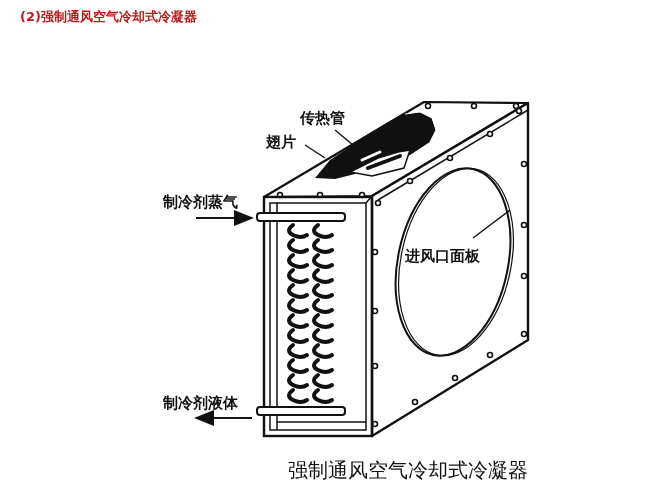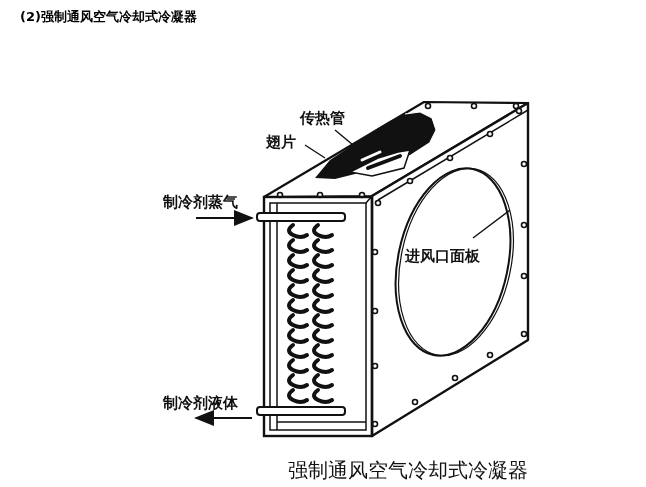--- a/index.html
+++ b/index.html
@@ -1,17 +1,17 @@
 <!DOCTYPE html>
 <html><head>
 <meta charset="utf-8">
 <style>
   html,body{margin:0;padding:0;background:#ffffff;}
   body{width:646px;height:487px;position:relative;overflow:hidden;font-family:"DejaVu Sans",sans-serif;}
-  .heading{position:absolute;left:20px;top:8px;font-size:13px;font-weight:bold;color:#000000;letter-spacing:0px;font-family:"DejaVu Sans",sans-serif;}
+  .heading{position:absolute;left:20px;top:8px;font-size:13px;font-weight:bold;color:#b91c1c;letter-spacing:0px;font-family:"DejaVu Sans",sans-serif;}
   svg.diagram{position:absolute;left:0;top:0;}
   .lbl{font-family:"DejaVu Sans",sans-serif;font-weight:bold;font-size:15px;fill:#111;}
   .cap{font-family:"DejaVu Serif",serif;font-size:20px;fill:#111;}
 </style>
 </head>
 <body>
 
 <div class="heading">(2)强制通风空气冷却式冷凝器</div>
 
 <svg class="diagram" width="646" height="487" viewBox="0 0 646 487">

